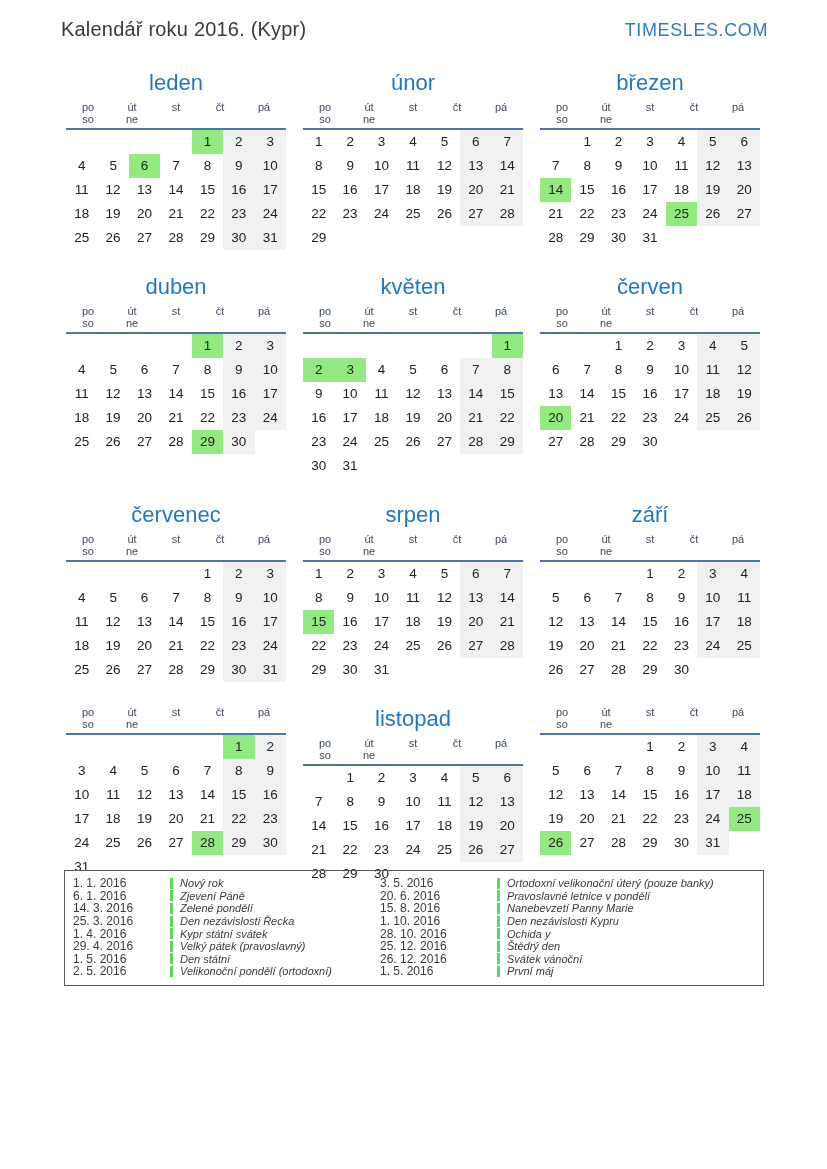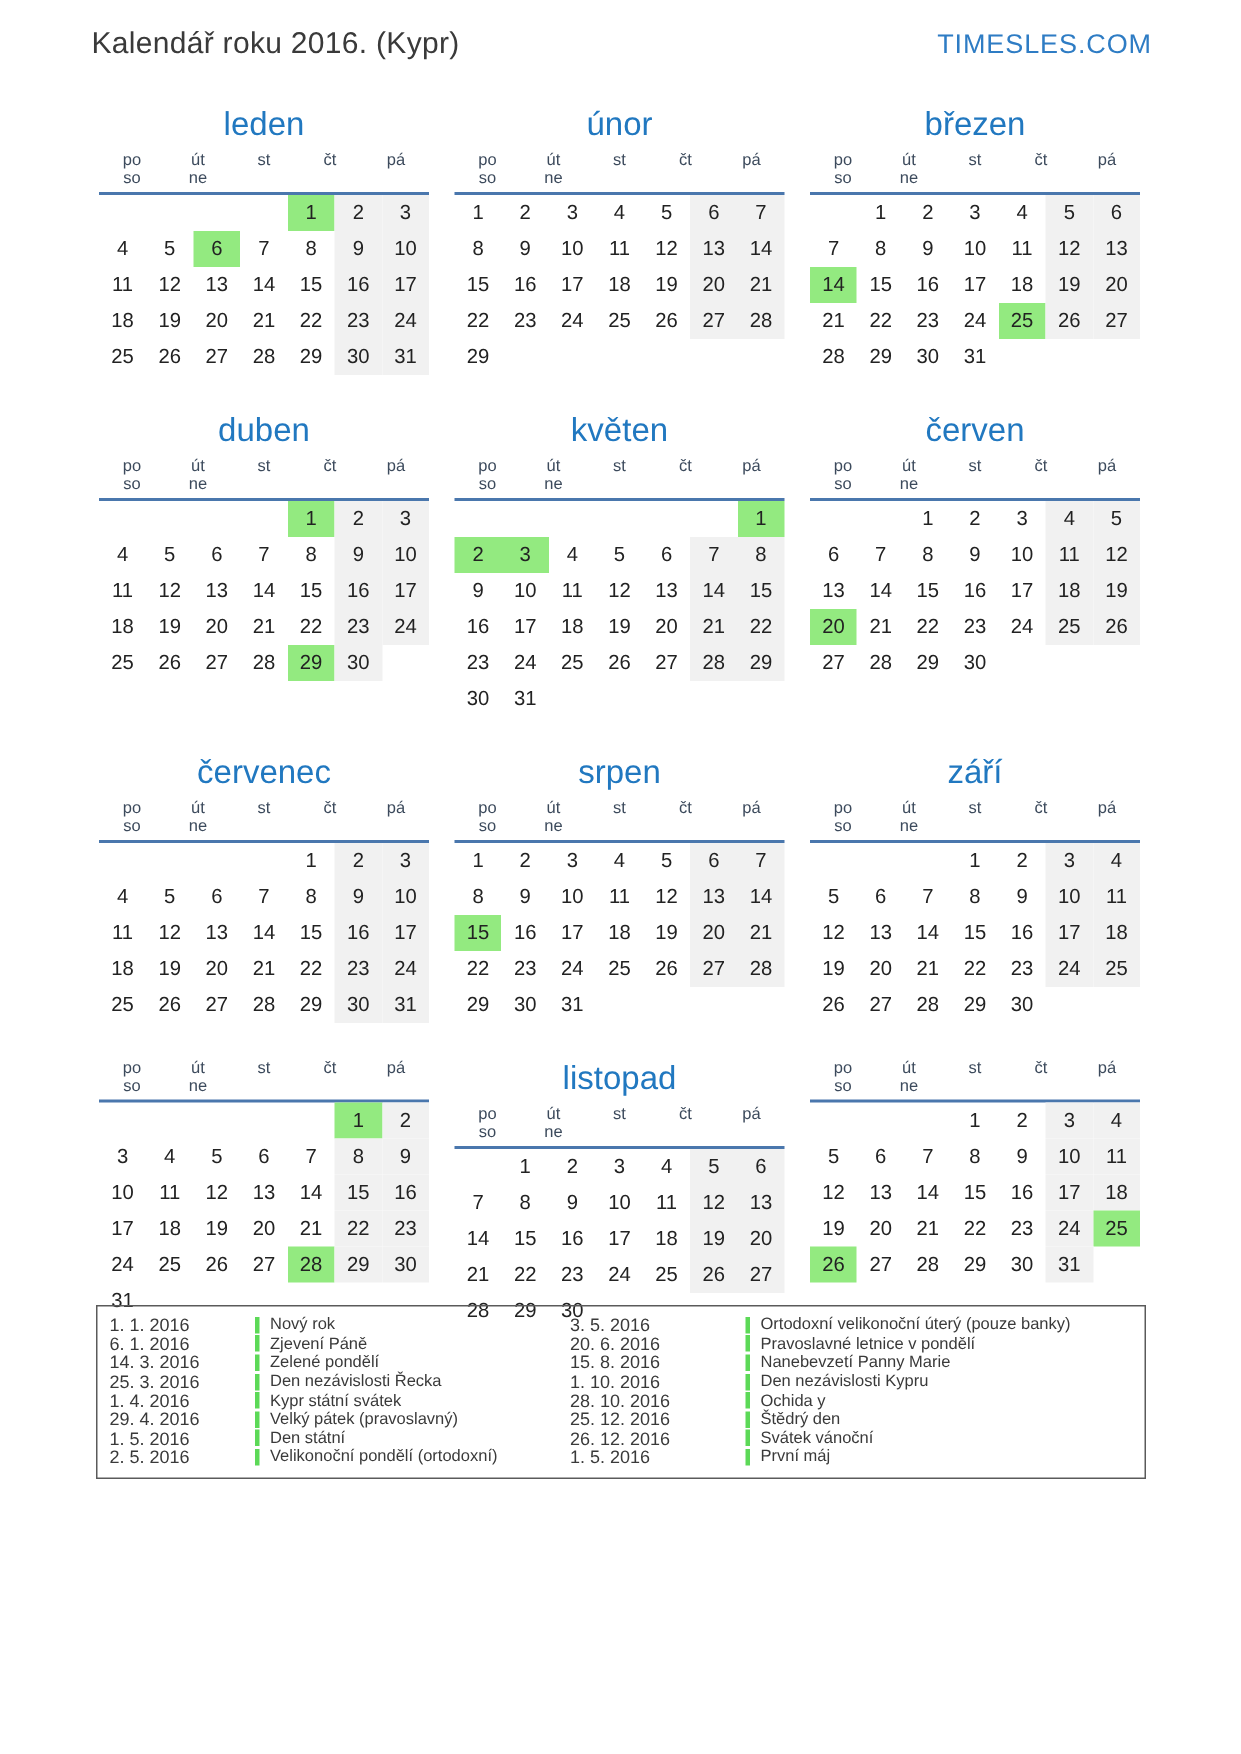--- a/index.html
+++ b/index.html
@@ -54,21 +54,21 @@
     display: grid; grid-template-columns: 307px 1fr;
   }
   .legend-row { display: flex; align-items: center; height: 12.6px; }
   .legend-date { font-size: 12px; color: #3a3a3a; flex: none; }
   .col-left .legend-date { width: 97px; }
   .col-right .legend-date { width: 117px; }
   .legend-bar {
     width: 3px; height: 11px; background: var(--bar-green);
     margin-right: 7px; flex: none;
   }
-  .legend-label { font-size: 11px; color: #3a3a3a; white-space: nowrap; }
+  .legend-label { font-size: 11px; color: #3a3a3a; white-space: nowrap; font-style: italic; }
 </style>
 </head>
 <body style="--title-blue: #2178c0; --rule-blue: #4a77ad; --link-blue: #2e7cc4; --holiday-green: #93ea80; --bar-green: #5cd957; --weekend-gray: #f1f1f1;">
 
 <div class="page-header">
   <span class="page-title">Kalendář roku 2016. (Kypr)</span>
   <a class="site-link">TIMESLES.COM</a>
 </div>
 
 <div class="calendar">

